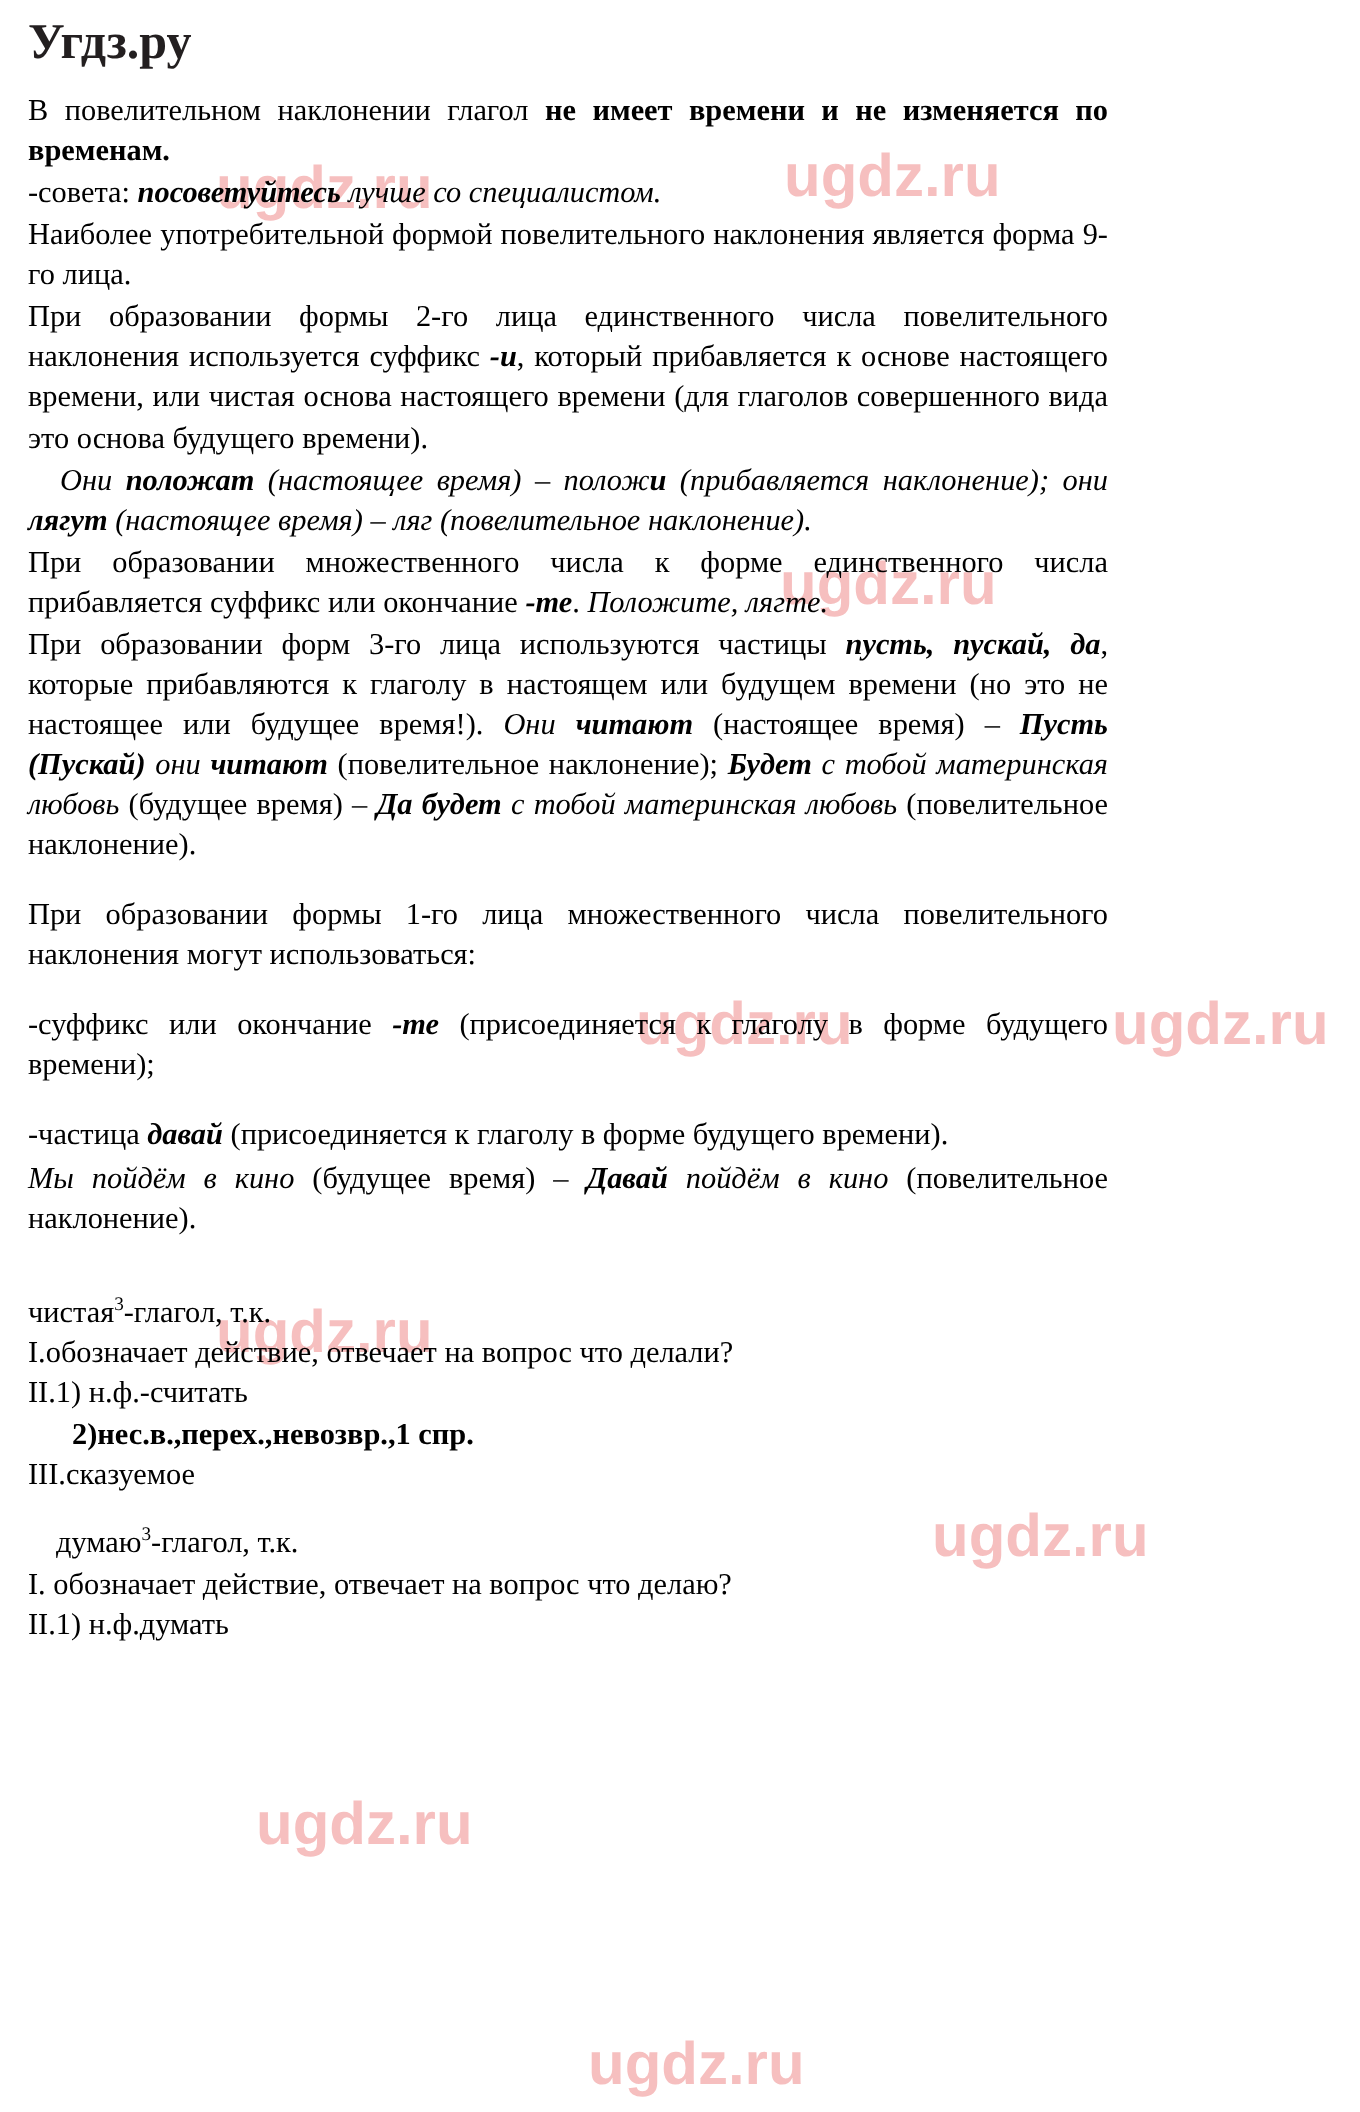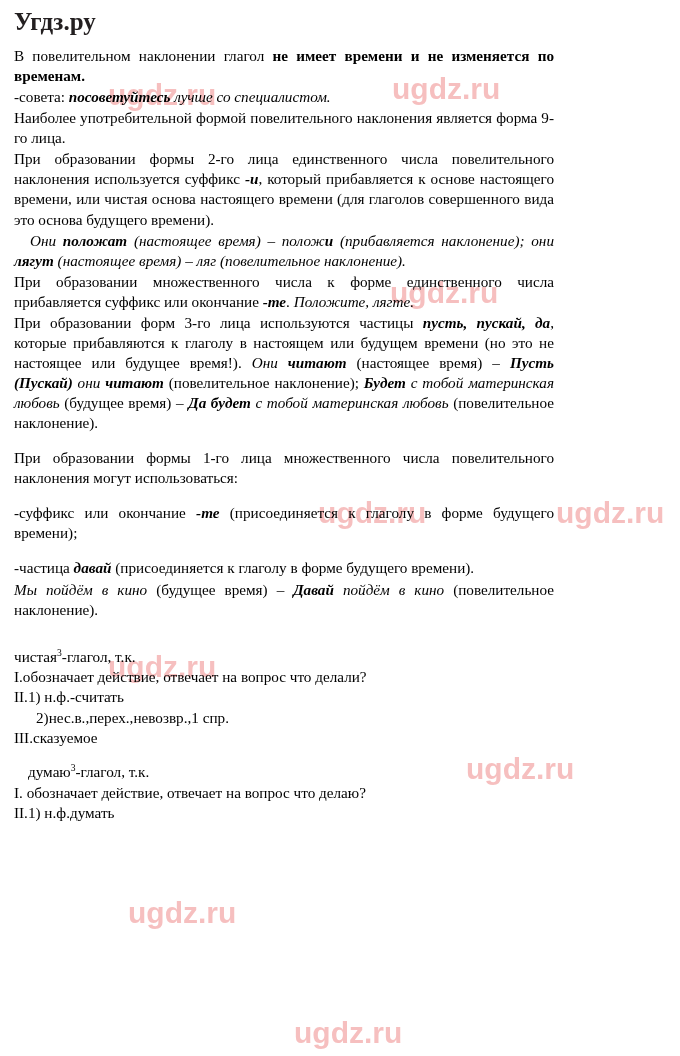--- a/index.html
+++ b/index.html
@@ -48,21 +48,21 @@
   .indent { text-indent: 16px; }
   .spacer-lg { height: 26px; }
   .spacer-md { height: 14px; }
   .small-block {
     text-align: left;
     font-size: 15.2px;
     line-height: 1.34;
   }
   .small-block p { margin: 0; }
   .pad-l1 { padding-left: 14px; }
-  .pad-l2 { padding-left: 22px; }
+  .pad-l2 { padding-left: 22px; font-weight: bold; }
   sup { font-size: 9.6px; vertical-align: super; line-height: 0; }
 
   
   .wm {
     position: absolute;
     font-family: "Liberation Sans", sans-serif;
     font-weight: bold;
     color: rgba(226, 42, 42, 0.30);
     white-space: nowrap;
     z-index: 1;

